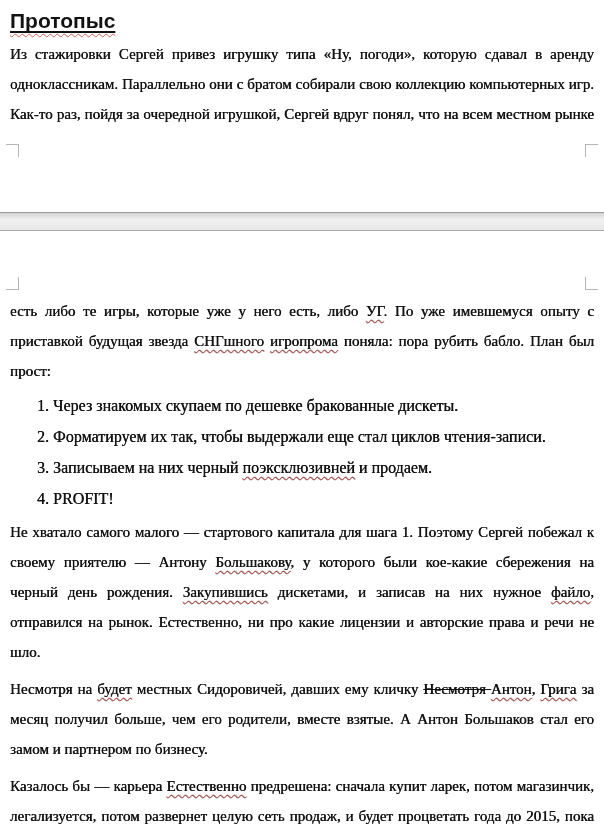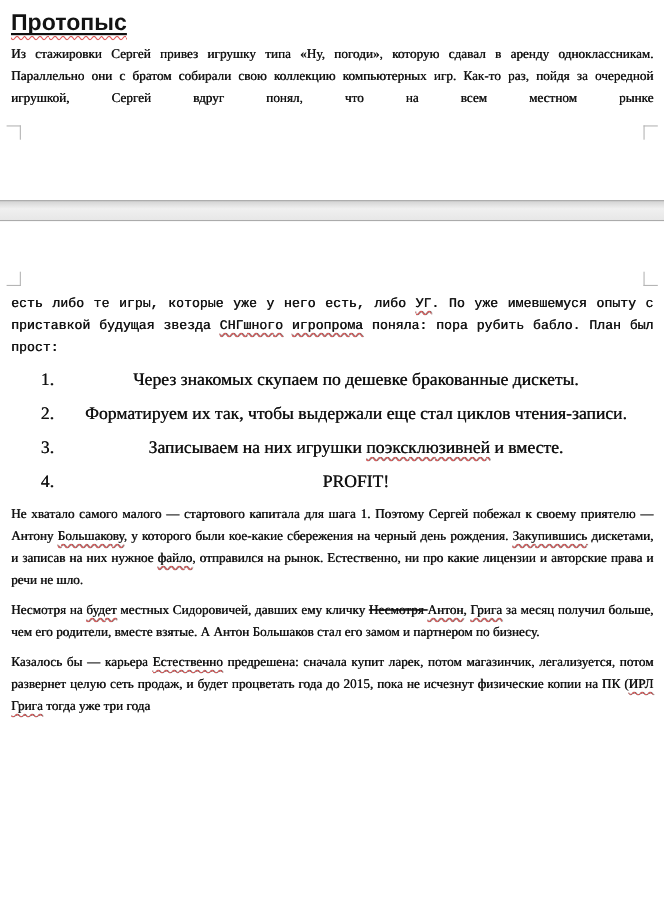--- a/index.html
+++ b/index.html
@@ -24,34 +24,34 @@
   .doc-heading .hd-inner{
     text-decoration-line:underline;
     text-decoration-thickness:2px;
     text-decoration-color:#101010;
     text-underline-offset:3px;
     text-decoration-skip-ink:none;
   }
   .heading-block{margin:0;}
   
   .para{
-    font-size:12px;line-height:20px;margin:7px 0 0 0;
+    font-size:15px;line-height:30px;margin:7px 0 0 0;
     text-align:justify;
     text-shadow:0.35px 0 0 currentColor;
   }
   .para.first{margin-top:6px;}
   .para.cont{text-align-last:justify;}
-  .para.intro{margin-top:0;font-family:Liberation Mono, monospace;}
+  .para.intro{margin-top:0;}
   
   .list-item{
     display:flex;font-size:16px;line-height:23px;margin:8px 0 0 0;
     text-shadow:0.35px 0 0 currentColor;
   }
   .list-item .num{margin-left:27px;width:16px;flex:0 0 auto;}
-  .list-item .li-text{flex:1;text-align:center;}
+  .list-item .li-text{flex:1;}
   
   .sp{
     text-decoration-line:underline;
     text-decoration-style:wavy;
     text-decoration-color:var(--squiggle);
     text-decoration-thickness:1px;
     text-underline-offset:3px;
     text-decoration-skip-ink:none;
   }
   .doc-heading .sp{text-underline-offset:5px;}
@@ -94,21 +94,21 @@
     <div class="list-item">
       <span class="num">1.</span>
       <span class="li-text"><span>Через знакомых скупаем по дешевке бракованные дискеты.</span></span>
     </div>
     <div class="list-item">
       <span class="num">2.</span>
       <span class="li-text"><span>Форматируем их так, чтобы выдержали еще стал циклов чтения-записи.</span></span>
     </div>
     <div class="list-item">
       <span class="num">3.</span>
-      <span class="li-text"><span>Записываем на них игрушки </span><span class="sp">поэксклюзивней</span><span> и вместе.</span></span>
+      <span class="li-text"><span>Записываем на них черный </span><span class="sp">поэксклюзивней</span><span> и продаем.</span></span>
     </div>
     <div class="list-item">
       <span class="num">4.</span>
       <span class="li-text"><span>PROFIT!</span></span>
     </div>
 
     <p class="para"><span>Не хватало самого малого — стартового капитала для шага 1. Поэтому Сергей побежал к своему приятелю — Антону </span><span class="sp">Большакову</span><span>, у которого были кое-какие сбережения на черный день рождения. </span><span class="sp">Закупившись</span><span> дискетами, и записав на них нужное </span><span class="sp">файло</span><span>, отправился на рынок. Естественно, ни про какие лицензии и авторские права и речи не шло.</span></p>
     <p class="para"><span>Несмотря на </span><span class="sp">будет</span><span> местных Сидоровичей, давших ему кличку </span><span class="st">Несмотря </span><span class="sp">Антон</span><span>, </span><span class="sp">Грига</span><span> за месяц получил больше, чем его родители, вместе взятые. А Антон Большаков стал его замом и партнером по бизнесу.</span></p>
     <p class="para"><span>Казалось бы — карьера </span><span class="sp">Естественно</span><span> предрешена: сначала купит ларек, потом магазинчик, легализуется, потом развернет целую сеть продаж, и будет процветать года до 2015, пока не исчезнут физические копии на ПК (</span><span class="sp">ИРЛ</span><span> </span><span class="sp">Грига</span><span> тогда уже три года </span></p>
 

